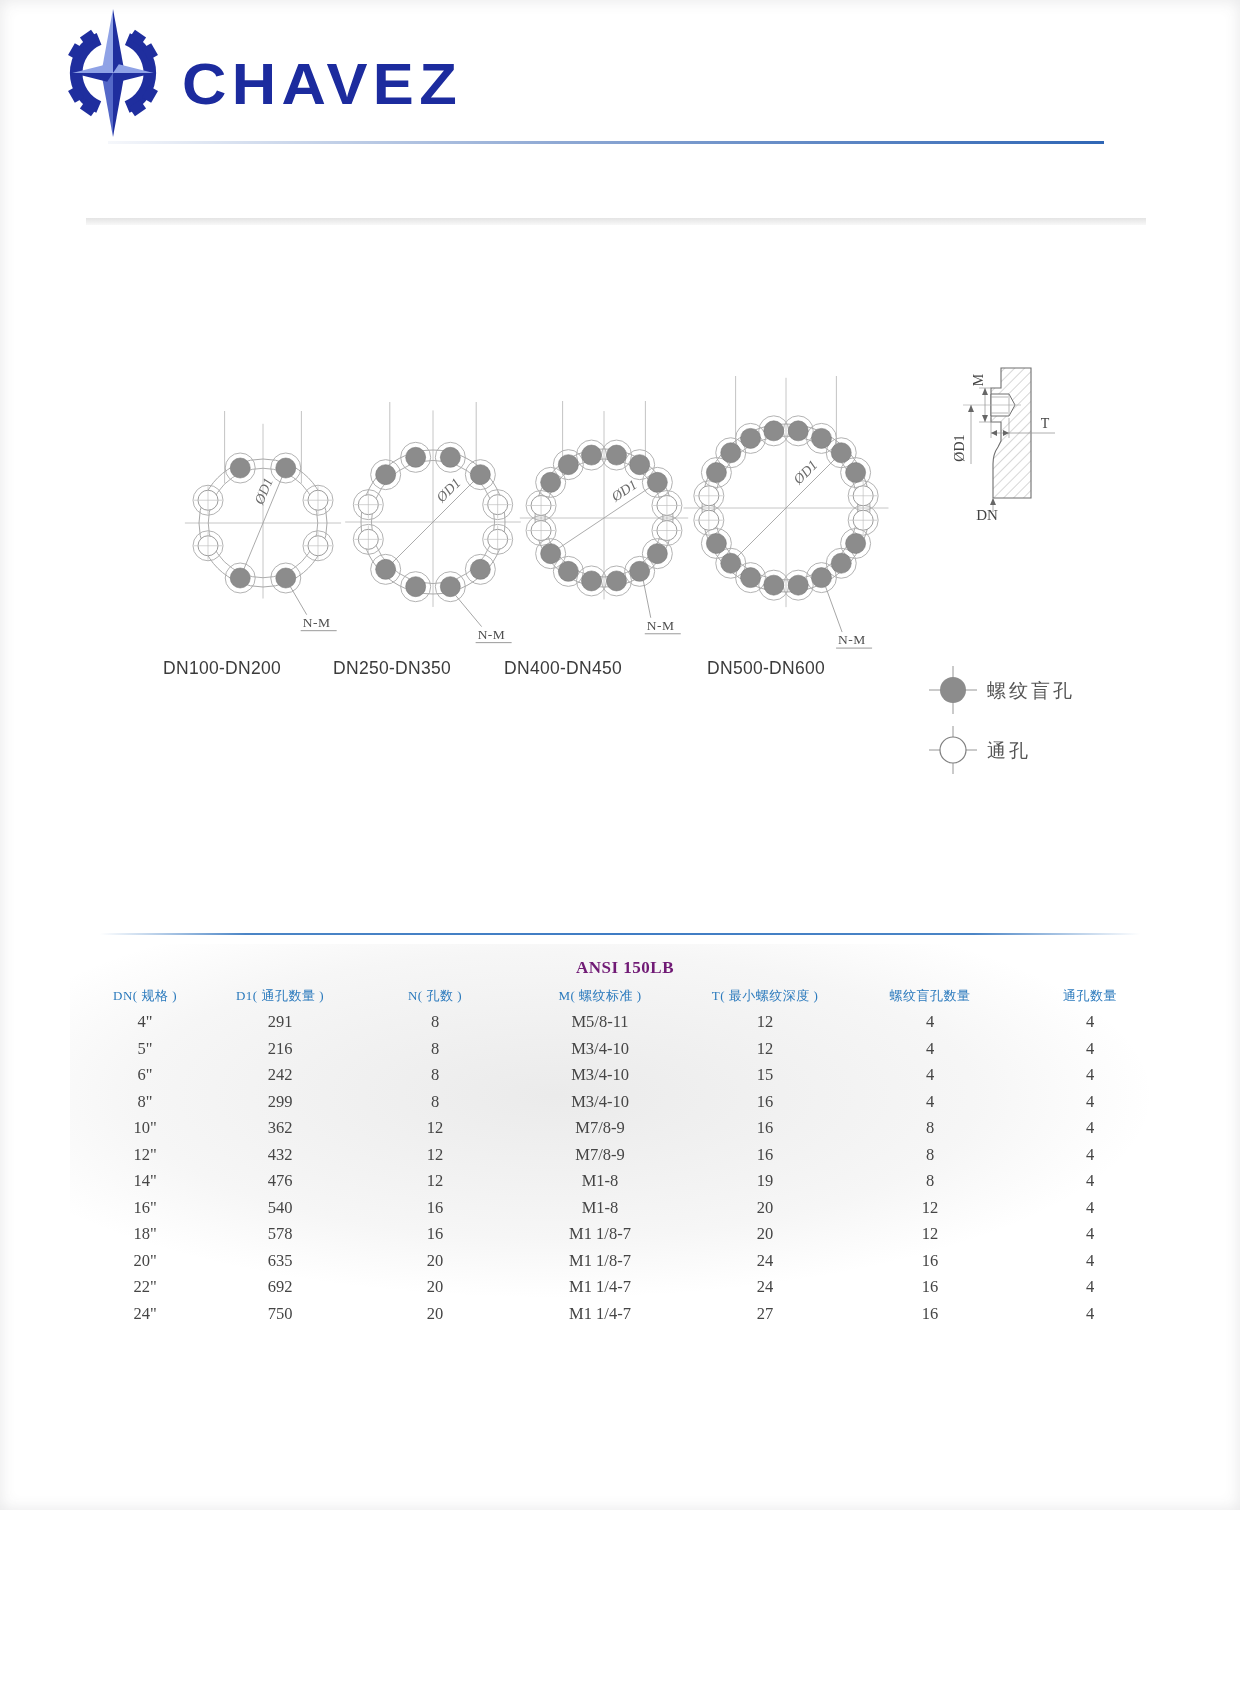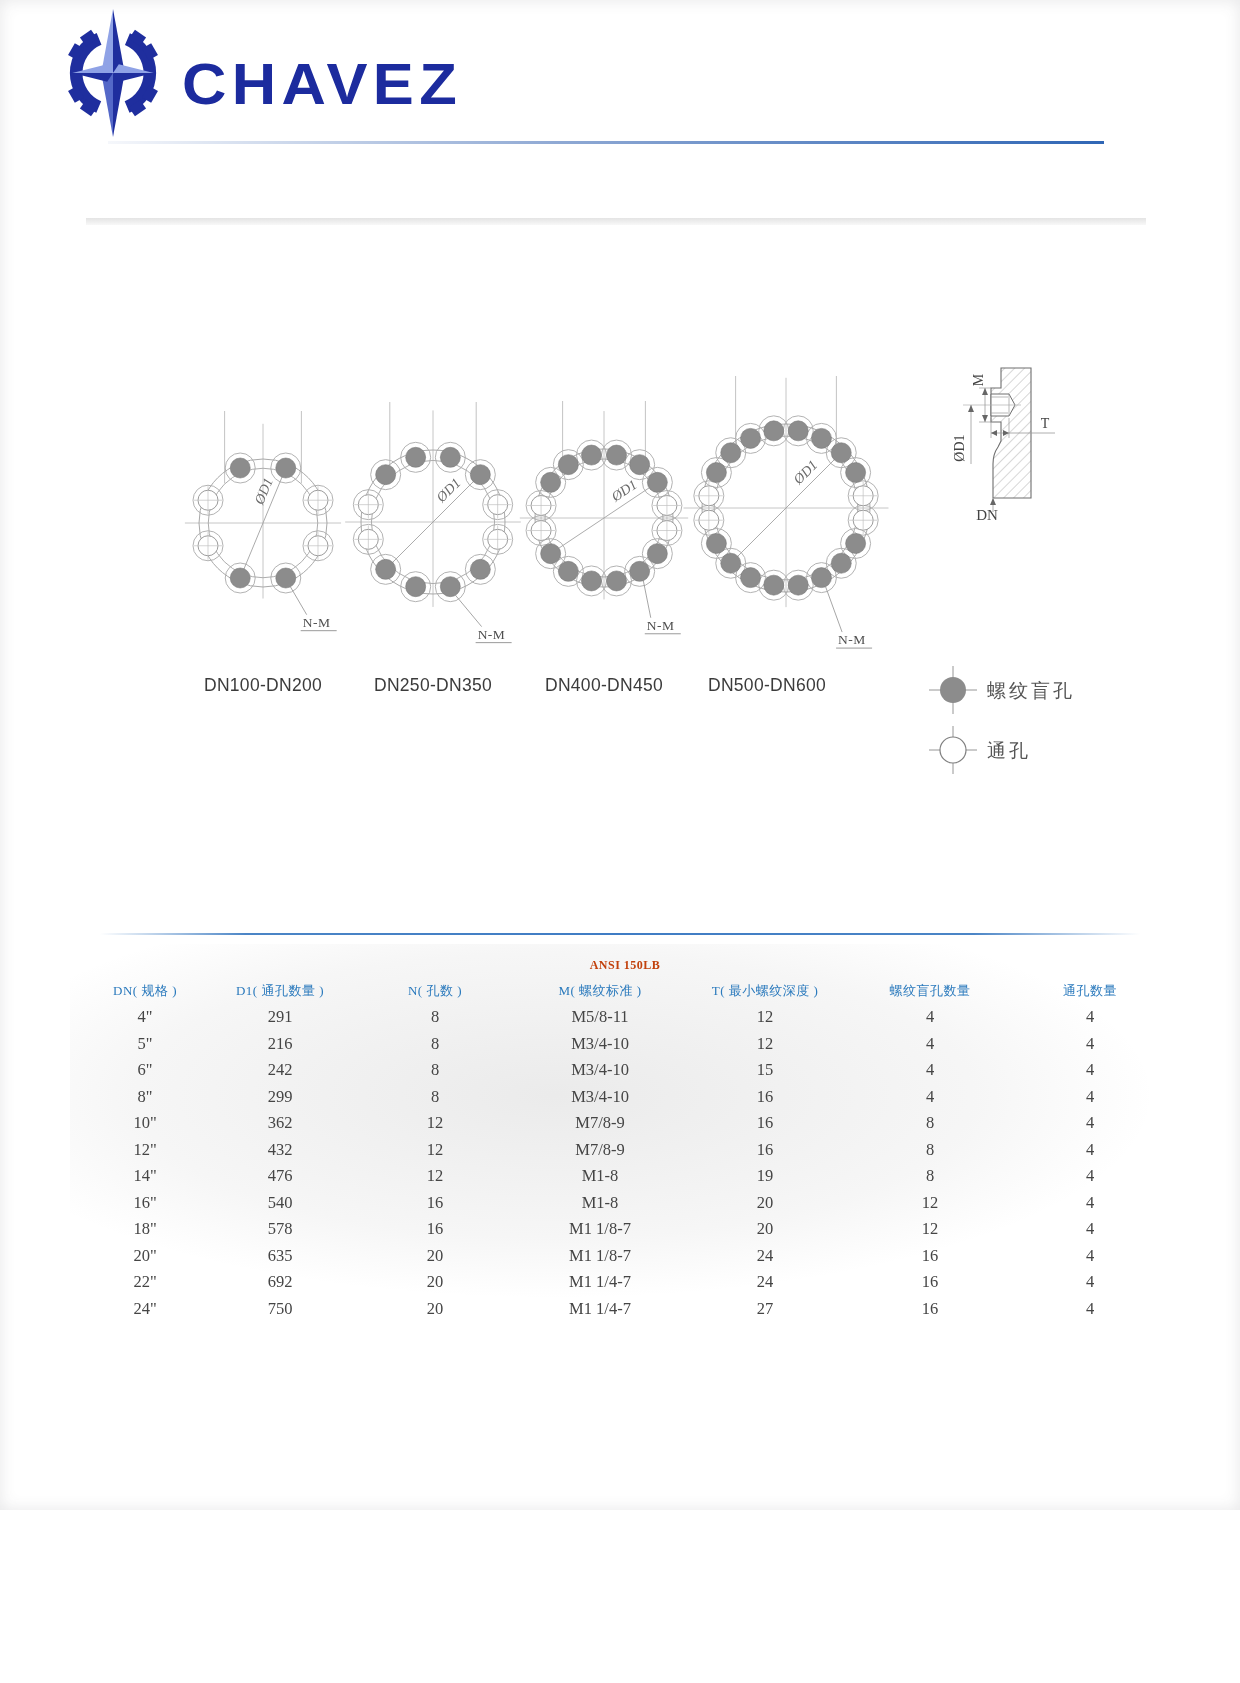--- a/index.html
+++ b/index.html
@@ -23,37 +23,37 @@
   .title-band{
     position:absolute;left:86px;top:218px;width:1060px;height:7px;
     background:linear-gradient(to bottom,#e4e4e4,#f8f8f8);
   }
   .page-title{
     position:absolute;left:88px;top:227px;
     font-size:20.5px;font-weight:700;color:#2e72ad;letter-spacing:1.5px;white-space:nowrap;
   }
   
   .caption{
-    position:absolute;top:658px;width:200px;margin-left:-100px;text-align:center;
+    position:absolute;top:658px;width:200px;margin-left:-100px;
     font-family:"Liberation Sans","DejaVu Sans",sans-serif;
-    font-size:17.5px;color:#3b3b3b;letter-spacing:.3px;margin-top:17px;
+    font-size:17.5px;color:#3b3b3b;letter-spacing:.3px;
   }
   
   .divider{
     position:absolute;left:100px;top:933px;width:1040px;height:2px;
     background:linear-gradient(to right,rgba(100,140,200,0),#4b85c6 14%,#3f7cc4 50%,#4b85c6 84%,rgba(120,150,210,0));
   }
   .table-shade{
     position:absolute;left:70px;top:944px;width:1100px;height:398px;
     background:radial-gradient(ellipse 62% 58% at 44% 38%,rgba(120,120,120,0.15),rgba(130,130,130,0.07) 62%,rgba(140,140,140,0) 88%);
     pointer-events:none;
   }
   .spec-table{position:absolute;left:85px;top:950px;width:1080px;}
   .table-title{
-    text-align:center;color:#c2410c;font-size:12px;font-weight:700;letter-spacing:.5px;
+    text-align:center;color:#701a75;font-size:17px;font-weight:700;letter-spacing:.5px;
     padding:8px 0 5px 0;
   }
   .grid{
     display:grid;grid-template-columns:120px 150px 160px 170px 160px 170px 150px;
   }
   .th{
     color:#2b7abd;font-size:13px;text-align:center;height:26px;line-height:26px;
     white-space:nowrap;letter-spacing:.5px;
   }
   .td{
@@ -295,21 +295,21 @@
         <line x1="863.1582131672922" y1="506.2206604089429" x2="863.1582131672922" y2="534.2206604089429" stroke="#c0c0c0" stroke-width="0.7"></line>
         <line x1="824.4657378396533" y1="583.6054296695953" x2="842.08" y2="632.08" stroke="#8f8f8f" stroke-width="0.8"></line>
         <text x="838.08" y="644.08" font-size="13.5" fill="#4f4f4f" letter-spacing="0.5">N-M</text>
         <line x1="836.08" y1="648.08" x2="872.08" y2="648.08" stroke="#8f8f8f" stroke-width="0.9"></line>
       </g>
     </svg>
   <div id="captions">
       <div class="caption" style="left: 263px;">DN100-DN200</div>
       <div class="caption" style="left: 433px;">DN250-DN350</div>
       <div class="caption" style="left: 604px;">DN400-DN450</div>
-      <div class="caption" style="left: 767px;">DN500-DN600</div>
+      <div class="caption" style="left: 807px;">DN500-DN600</div>
     </div>
 
   <svg class="abs" style="left:935px;top:358px" width="130" height="165" viewBox="0 0 130 165">
     <defs>
       <pattern id="hatch" width="7" height="7" patternUnits="userSpaceOnUse" patternTransform="rotate(45)">
         <line x1="0" y1="0" x2="0" y2="7" stroke="#9a9a9a" stroke-width="0.8"></line>
       </pattern>
     </defs>
     <path d="M66,10 L96,10 L96,140 L58,140 L58,106 Q58,96 63,89 L66,83 L66,64 L56,64 L56,30 L66,30 Z" fill="#ffffff" stroke="none"></path>
     <path d="M66,10 L96,10 L96,140 L58,140 L58,106 Q58,96 63,89 L66,83 L66,64 L56,64 L56,30 L66,30 Z" fill="url(#hatch)" stroke="#6e6e6e" stroke-width="1.1"></path>

